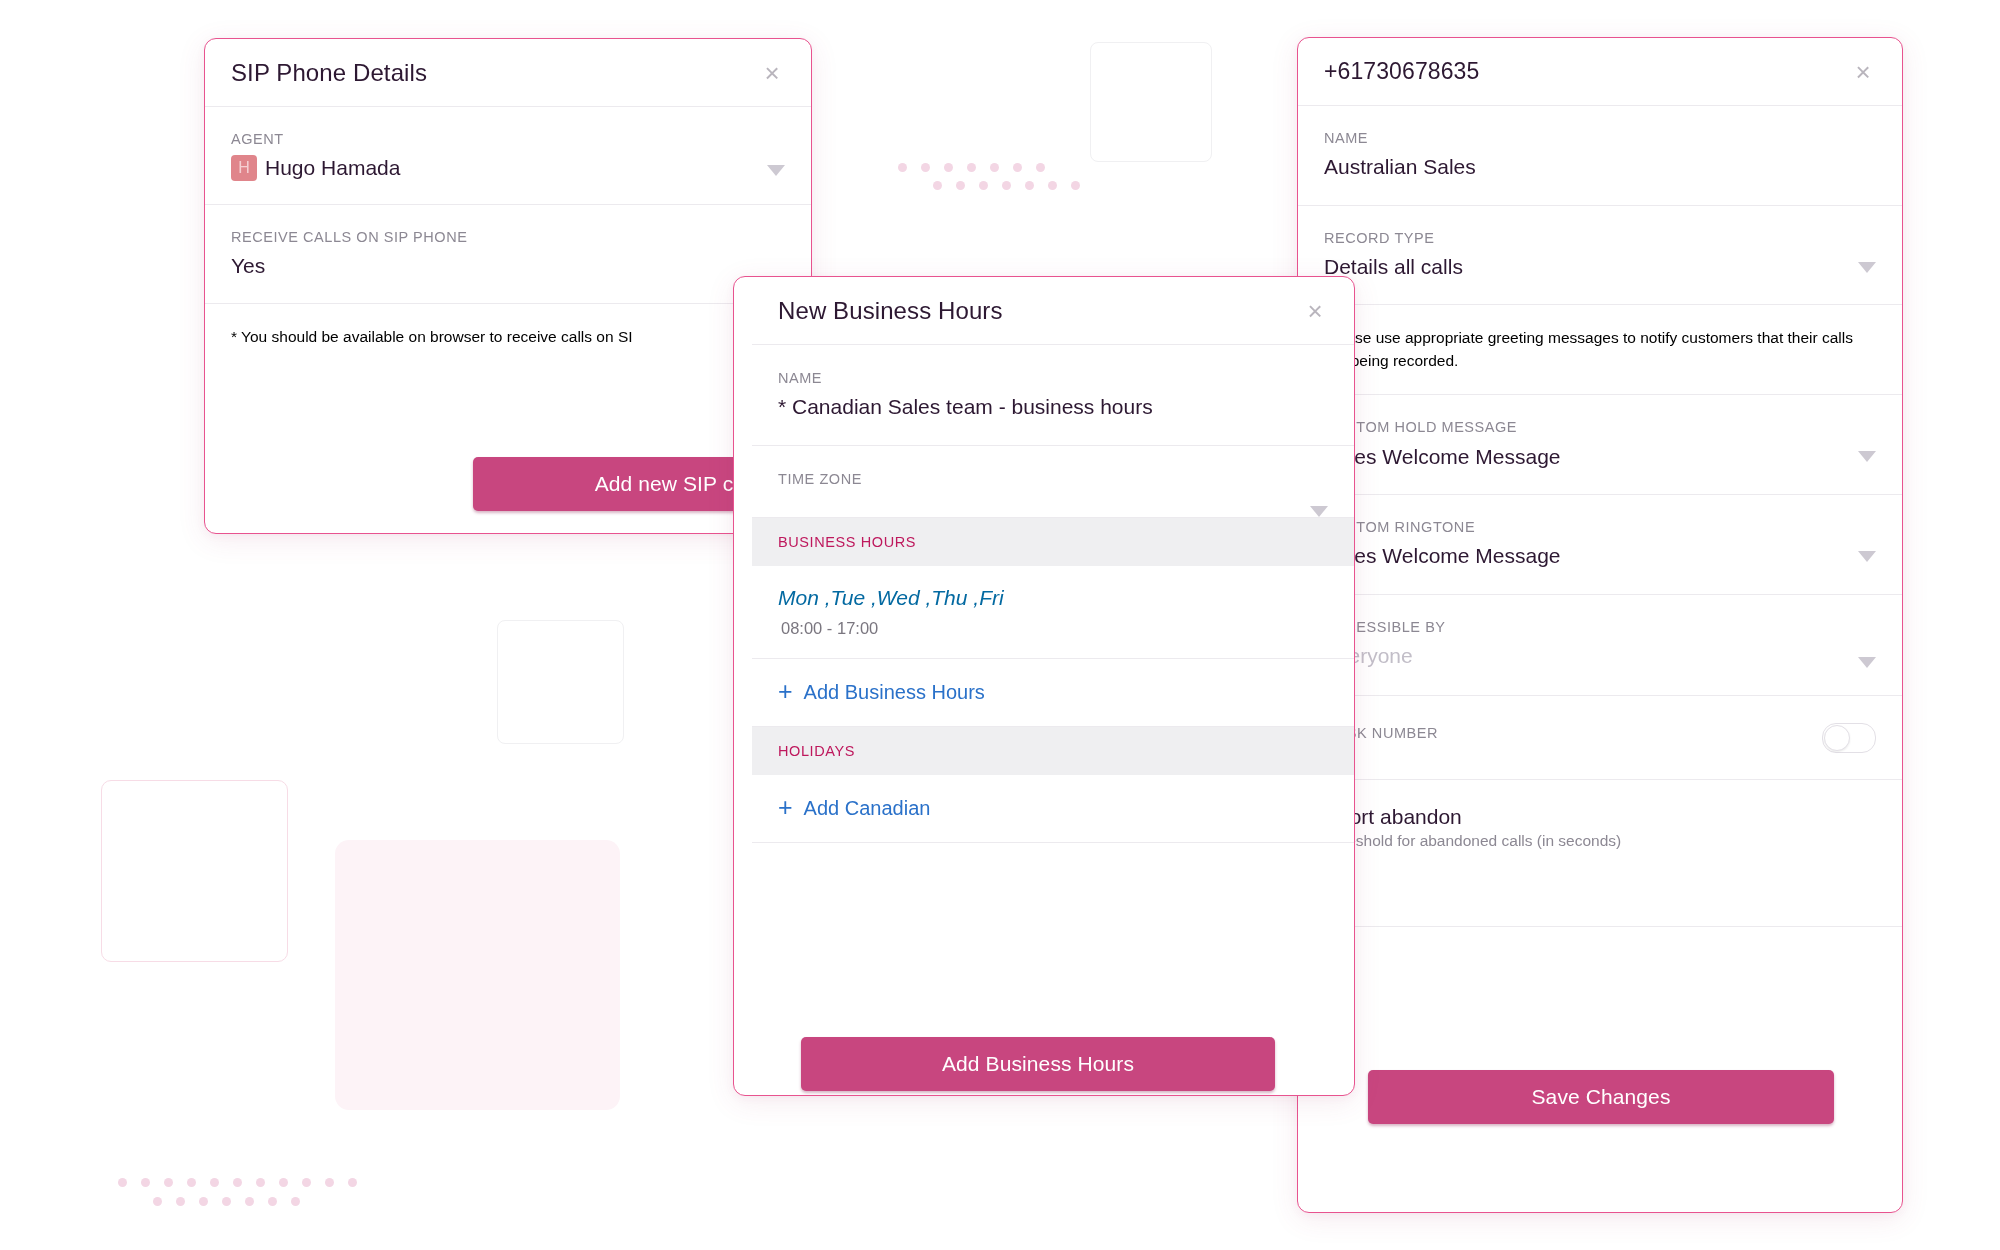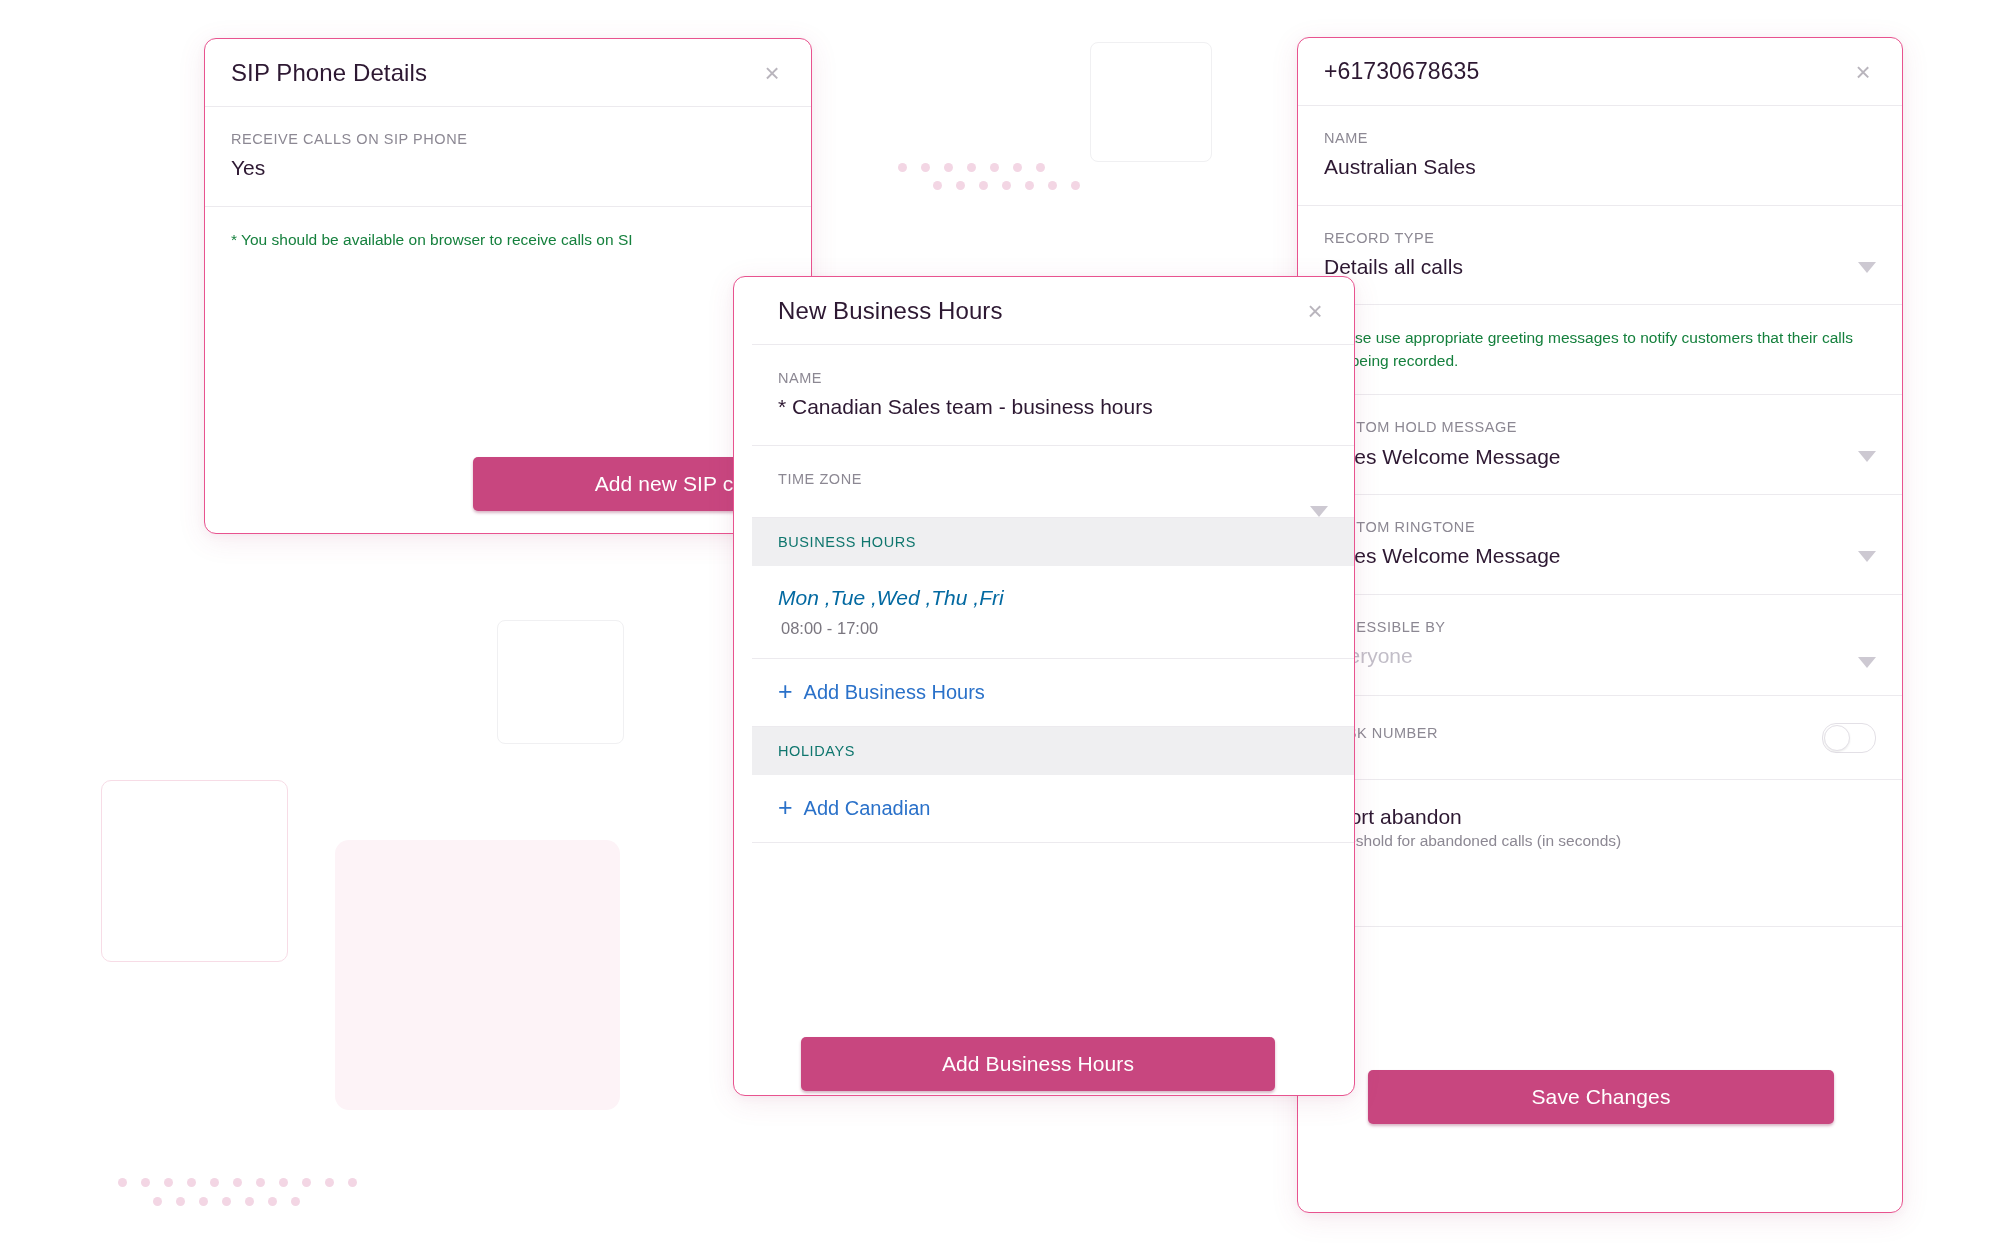--- a/index.html
+++ b/index.html
@@ -117,41 +117,41 @@
     border-radius: 4px;
     background: #e0858b;
     color: #f5cfd2;
     font-size: 16px;
     margin-right: 8px;
     vertical-align: 2px;
   }
 
   .hint-text {
     font-size: 15.5px;
-    color: #15803d;
+    color: #000000;
     line-height: 1.45;
   }
 
   .btn-primary {
     display: block;
     background: #c8467f;
     color: #ffffff;
     border: none;
     border-radius: 5px;
     font-size: 21px;
     font-family: inherit;
     text-align: center;
     cursor: pointer;
     box-shadow: 0 2px 3px rgba(140,40,85,.35);
     letter-spacing: .1px;
   }
 
   .section-head {
     background: #efeff1;
-    color: #0f766e;
+    color: #be185d;
     font-size: 14.5px;
     letter-spacing: .6px;
     text-transform: uppercase;
     display: flex;
     align-items: center;
     padding: 0 26px;
     box-sizing: border-box;
   }
 
   .link-add {
@@ -260,20 +260,27 @@
   <div class="dot" style="left:173px; top:19px;"></div>
 </div>
 
 <div class="card" style="left:204px; top:38px; width:606px; height:494px; z-index:1;">
 
   <div class="card-header" style="height:68px;">
     <div class="card-title">SIP Phone Details</div>
     <div class="close-icon">×</div>
   </div>
 
+  <div class="field-row" style="padding-top:24px; padding-bottom:22px;">
+    <div class="field-label">AGENT</div>
+    <div class="field-value">
+      <span class="avatar">H</span><span>Hugo Hamada</span>
+    </div>
+    <div class="caret" style="top:58px;"></div>
+  </div>
 
   <div class="field-row" style="padding-top:24px; padding-bottom:24px;">
     <div class="field-label">RECEIVE CALLS ON SIP PHONE</div>
     <div class="field-value">Yes</div>
   </div>
 
   <div class="field-row" style="border-bottom:none; padding-top:22px;">
     <div class="hint-text">* You should be available on browser to receive calls on SI</div>
   </div>
 

